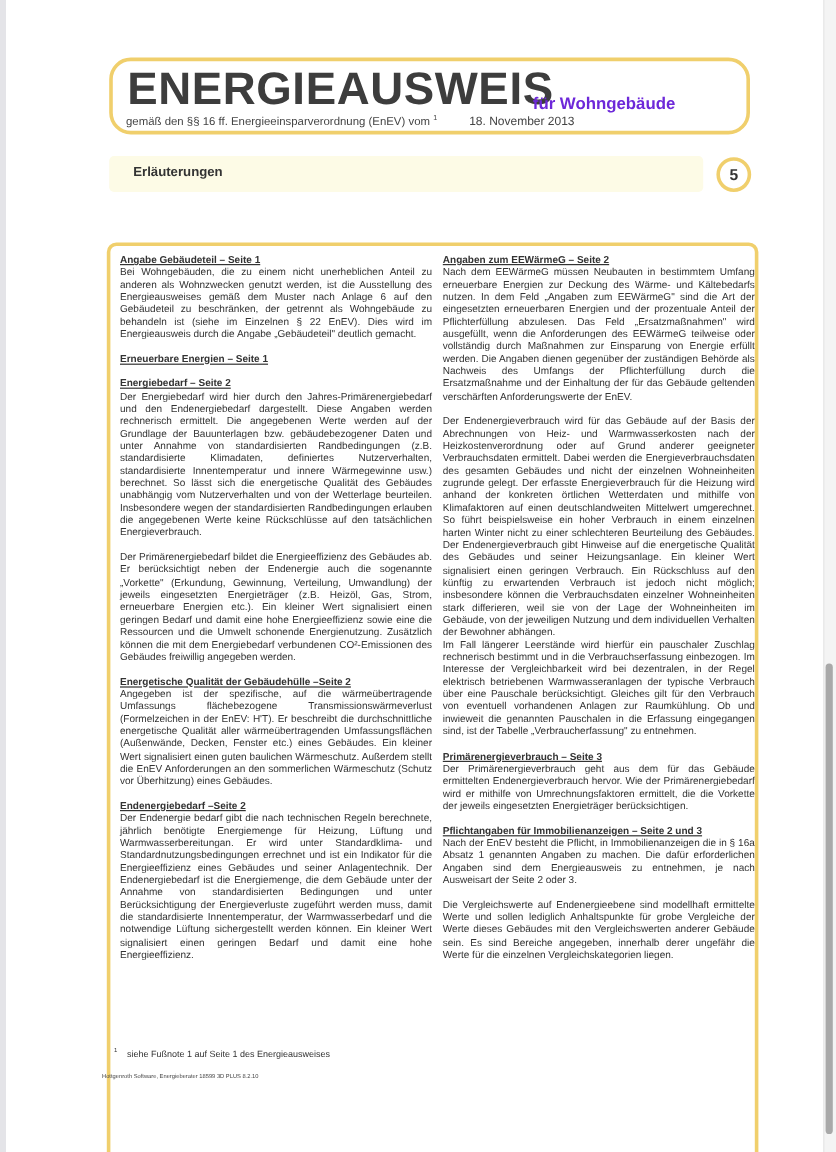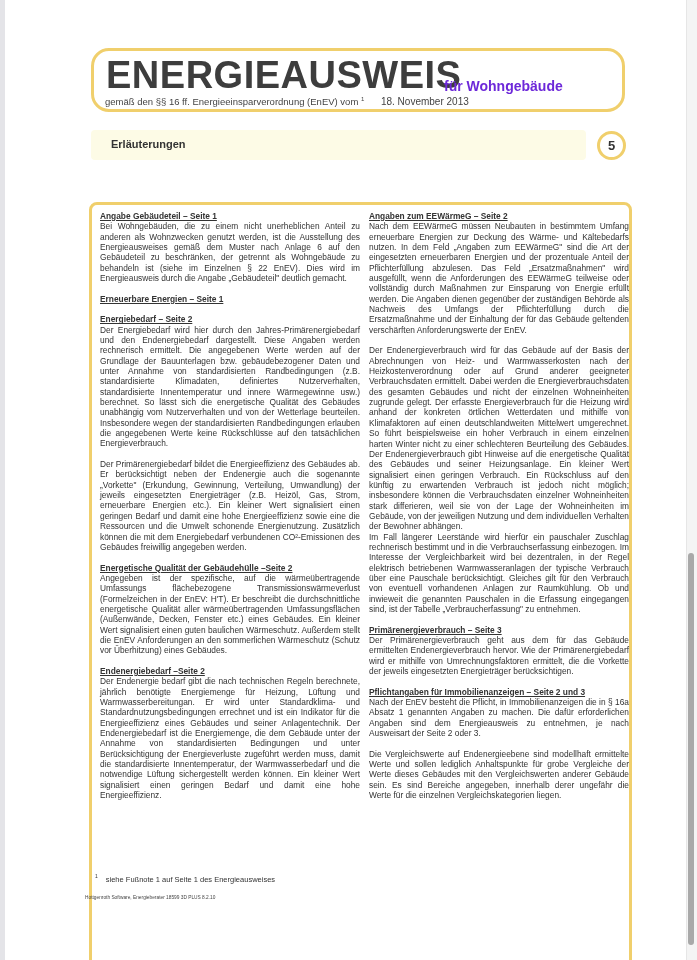--- a/index.html
+++ b/index.html
@@ -35,21 +35,21 @@
   }
   .subtitle-right {
     position: absolute; left: 350px; top: 27px;
     font-size: 14px; font-weight: bold; color: #6d28d9;
   }
   .subline {
     position: absolute; left: 11px; top: 45px;
     font-size: 9.5px; color: #444; white-space: nowrap;
   }
   .subline sup { font-size: 6px; }
-  .subline .date { margin-left: 14px; font-size: 10px; }
+  .subline .date { margin-left: 24px; font-size: 10px; }
   .section-bar {
     position: absolute; left: 91px; top: 130px; width: 495px; height: 30px;
     background: #fdfbe6; border-radius: 4px;
   }
   .section-label {
     position: absolute; left: 9px; top: 8px; font-size: 11px; font-weight: bold; color: #333; padding-left: 11px;
   }
   .page-num {
     position: absolute; left: 597px; top: 131px; width: 29px; height: 29px;
     border: 3px solid #f0cf6c; border-radius: 50%; background: #fff;

